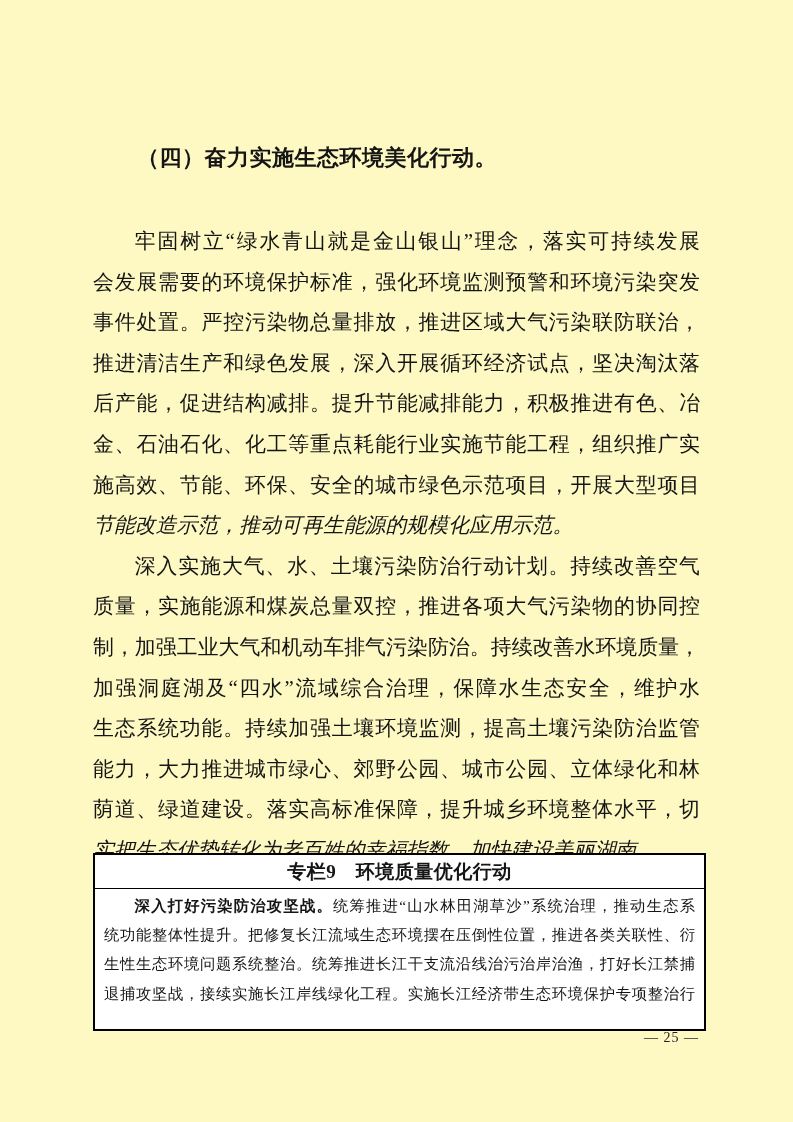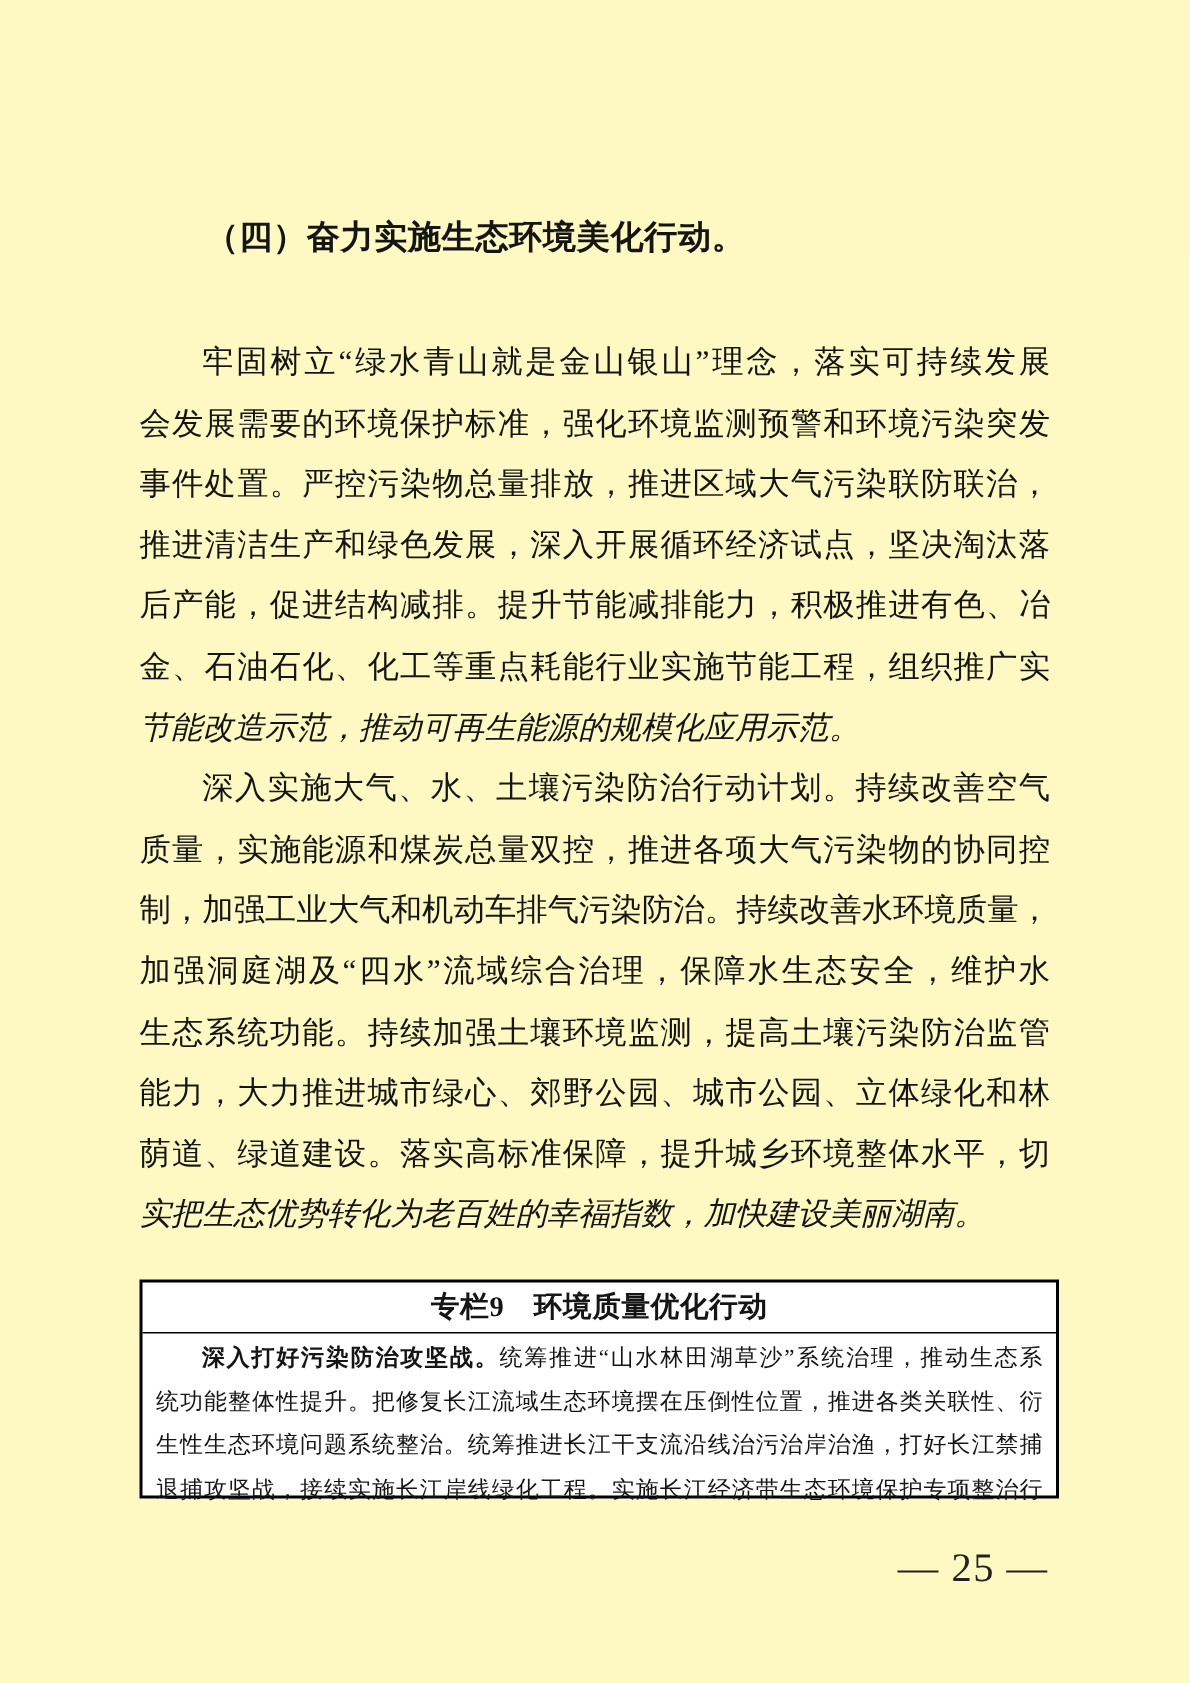--- a/index.html
+++ b/index.html
@@ -40,21 +40,21 @@
     text-align-last: justify;
     text-justify: inter-character;
   }
   .line.indent { text-indent: 2em; }
   .line.no-just { text-align-last: left; font-style: italic; }
   .column-box {
     position: absolute;
     left: 93px;
     top: 853px;
     width: 613px;
-    height: 146px;
+    height: 178px;
     box-sizing: border-box;
     border: 2px solid #000000;
     background: #ffffff;
   }
   .box-title {
     height: 33px;
     line-height: 33px;
     text-align: center;
     font-size: 19px;
     font-weight: bold;
@@ -69,40 +69,41 @@
     text-align: justify;
     text-align-last: justify;
     text-justify: inter-character;
   }
   .box-line.indent { text-indent: 2em; }
   .box-lead { font-weight: bold; }
   .page-number {
     position: absolute;
     top: 1030px;
     right: 94px;
-    font-size: 27px;
+    font-size: 14px;
     letter-spacing: 1px;
     color: #222222;
   }
 </style>
 </head>
 <body>
 
 <div class="page">
 
   <h2 class="heading">（四）奋力实施生态环境美化行动。</h2>
 
   <div class="text-block">
     <div class="para">
       <div class="line indent">牢固树立“绿水青山就是金山银山”理念，落实可持续发展</div>
       <div class="line">会发展需要的环境保护标准，强化环境监测预警和环境污染突发</div>
       <div class="line">事件处置。严控污染物总量排放，推进区域大气污染联防联治，</div>
       <div class="line">推进清洁生产和绿色发展，深入开展循环经济试点，坚决淘汰落</div>
       <div class="line">后产能，促进结构减排。提升节能减排能力，积极推进有色、冶</div>
       <div class="line">金、石油石化、化工等重点耗能行业实施节能工程，组织推广实</div>
+      <div class="line">施高效、节能、环保、安全的城市绿色示范项目，开展大型项目</div>
       <div class="line no-just">节能改造示范，推动可再生能源的规模化应用示范。</div>
     </div>
     <div class="para">
       <div class="line indent">深入实施大气、水、土壤污染防治行动计划。持续改善空气</div>
       <div class="line">质量，实施能源和煤炭总量双控，推进各项大气污染物的协同控</div>
       <div class="line">制，加强工业大气和机动车排气污染防治。持续改善水环境质量，</div>
       <div class="line">加强洞庭湖及“四水”流域综合治理，保障水生态安全，维护水</div>
       <div class="line">生态系统功能。持续加强土壤环境监测，提高土壤污染防治监管</div>
       <div class="line">能力，大力推进城市绿心、郊野公园、城市公园、立体绿化和林</div>
       <div class="line">荫道、绿道建设。落实高标准保障，提升城乡环境整体水平，切</div>

